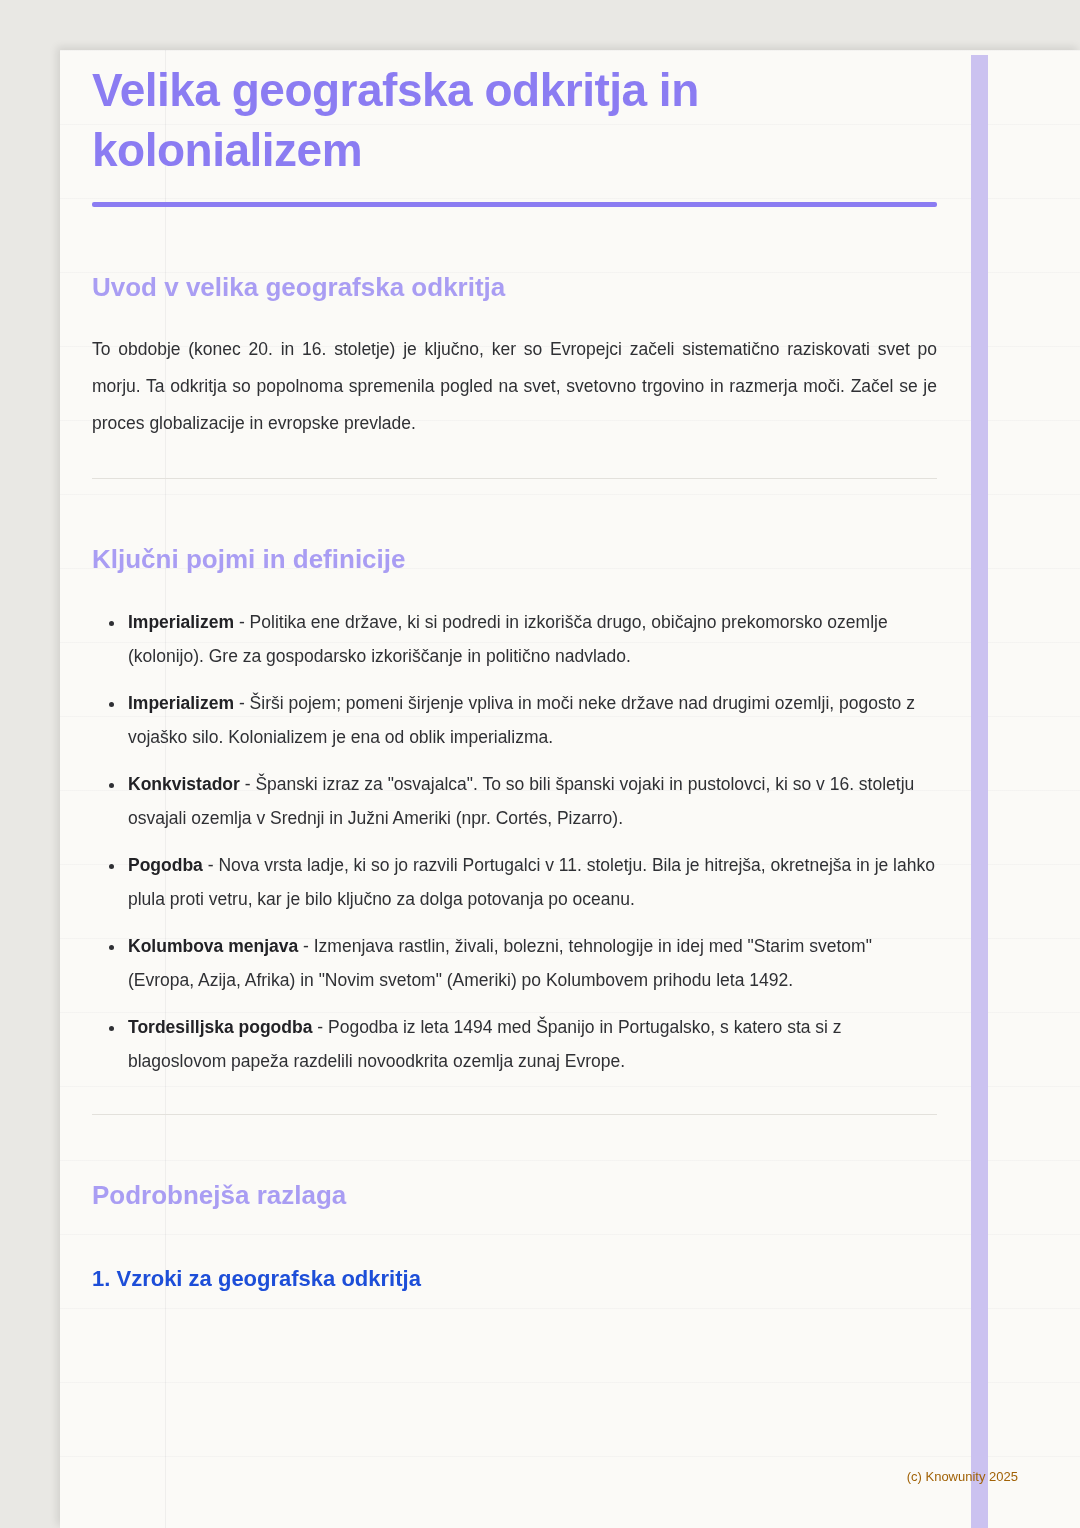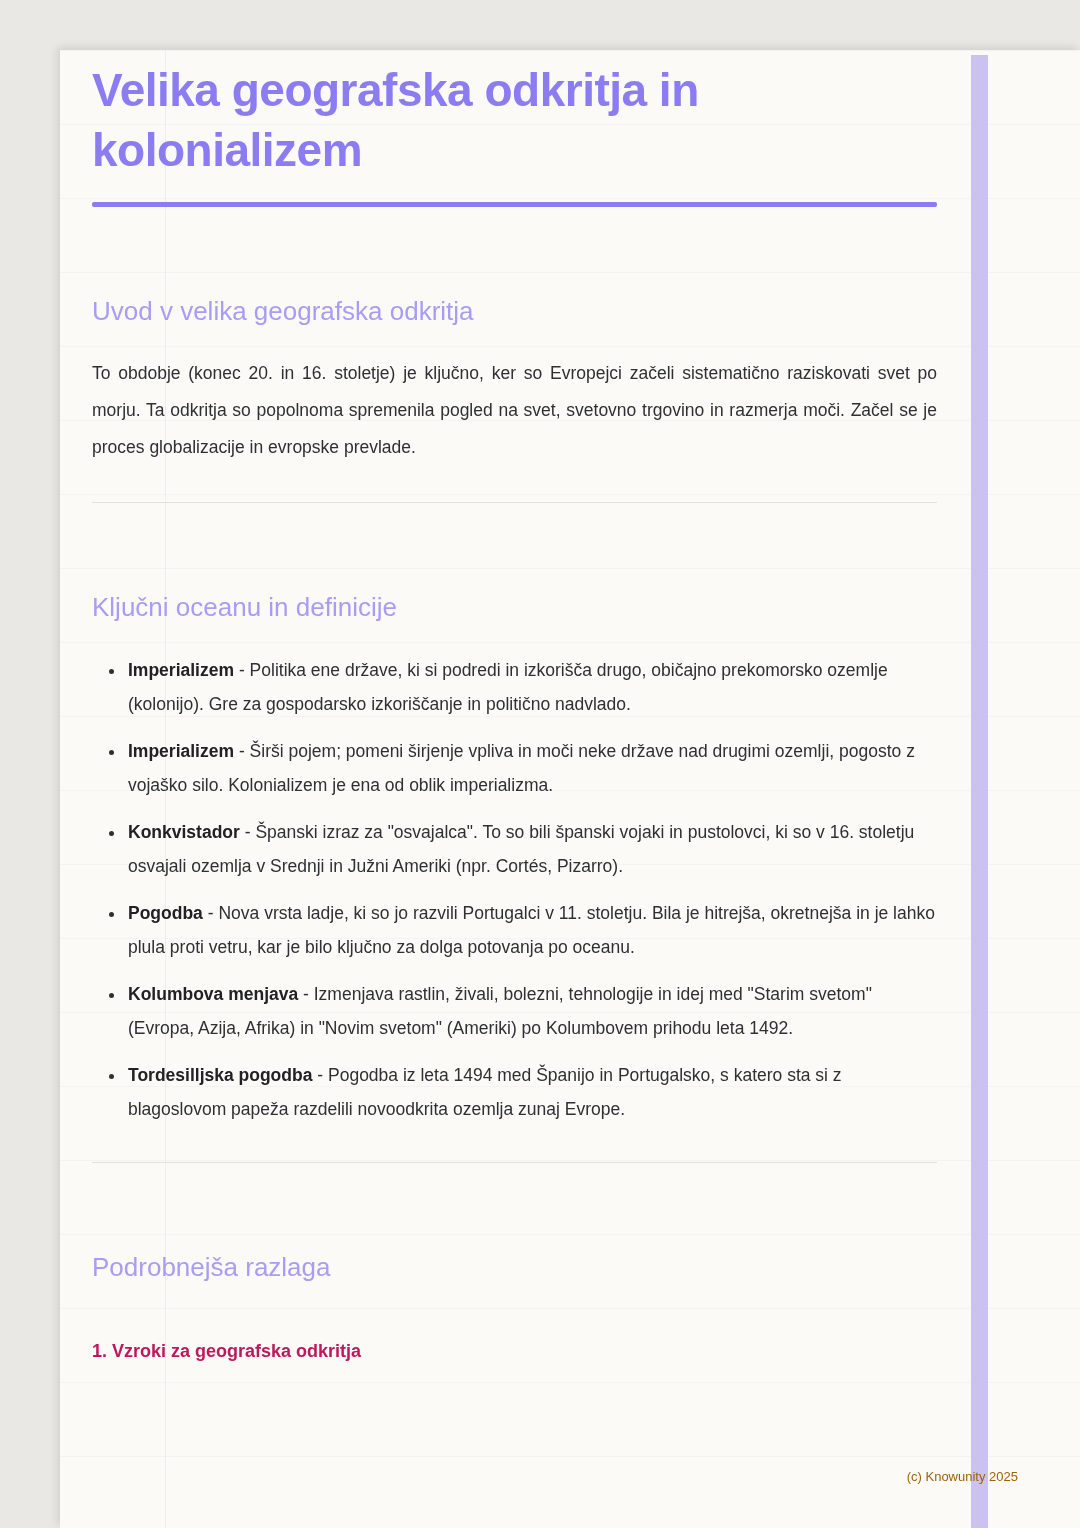--- a/index.html
+++ b/index.html
@@ -56,24 +56,24 @@
     letter-spacing: -0.5px;
     color: #8b7cf2;
   }
   .title-rule {
     margin-top: 22px;
     height: 5px;
     background: #8b7cf2;
     border-radius: 2px;
   }
   h2.section-heading {
-    margin-top: 88px;
+    margin-top: 64px;
     font-size: 26px;
     line-height: 32px;
-    font-weight: normal;
+    font-weight: bold;
     color: #a99df3;
   }
   .intro-paragraph {
     margin-top: 28px;
     font-size: 17.5px;
     line-height: 37px;
     color: #2f3034;
     text-align: justify;
   }
   .divider {
@@ -90,24 +90,24 @@
   }
   ul.terms-list li {
     font-size: 17.5px;
     line-height: 34px;
     margin-bottom: 13px;
     padding-left: 2px;
   }
   ul.terms-list li strong { font-weight: bold; color: #222226; }
   h3.sub-heading {
     margin-top: 54px;
-    font-size: 18px;
+    font-size: 22px;
     line-height: 28px;
     font-weight: bold;
-    color: #be185d;
+    color: #1d4ed8;
   }
   .footer-credit {
     position: absolute;
     right: 62px; bottom: 44px;
     font-size: 13px;
     color: #a16207;
   }
 </style>
 </head>
 <body>
@@ -120,21 +120,21 @@
 <div class="content">
 
   <h1 class="doc-title">Velika geografska odkritja in kolonializem</h1>
   <div class="title-rule"></div>
 
   <h2 class="section-heading">Uvod v velika geografska odkritja</h2>
   <p class="intro-paragraph">To obdobje (konec 20. in 16. stoletje) je ključno, ker so Evropejci začeli sistematično raziskovati svet po morju. Ta odkritja so popolnoma spremenila pogled na svet, svetovno trgovino in razmerja moči. Začel se je proces globalizacije in evropske prevlade.</p>
 
   <div class="divider"></div>
 
-  <h2 class="section-heading">Ključni oceanu in definicije</h2>
+  <h2 class="section-heading">Ključni pojmi in definicije</h2>
 
   <ul class="terms-list">
     <li>
       <strong>Imperializem</strong><span> - Politika ene države, ki si podredi in izkorišča drugo, običajno prekomorsko ozemlje (kolonijo). Gre za gospodarsko izkoriščanje in politično nadvlado.</span>
     </li>
     <li>
       <strong>Imperializem</strong><span> - Širši pojem; pomeni širjenje vpliva in moči neke države nad drugimi ozemlji, pogosto z vojaško silo. Kolonializem je ena od oblik imperializma.</span>
     </li>
     <li>
       <strong>Konkvistador</strong><span> - Španski izraz za "osvajalca". To so bili španski vojaki in pustolovci, ki so v 16. stoletju osvajali ozemlja v Srednji in Južni Ameriki (npr. Cortés, Pizarro).</span>

